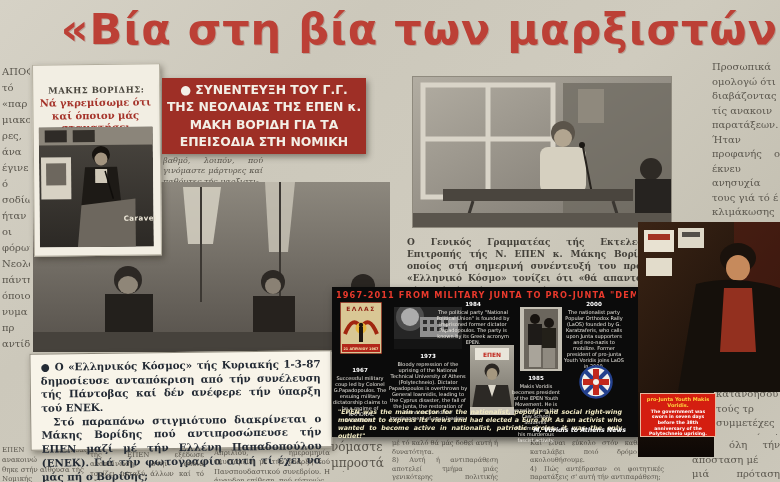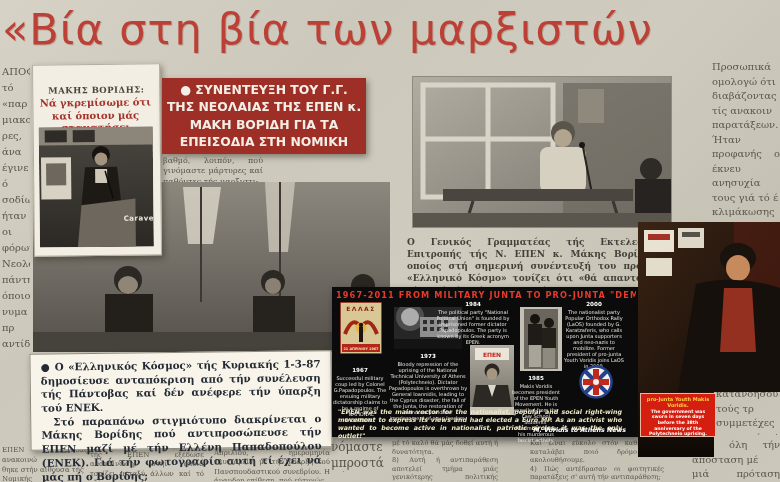--- a/index.html
+++ b/index.html
@@ -5,34 +5,34 @@
   html,body{margin:0;padding:0;background:#444;}
   .stage{position:relative;width:780px;height:482px;overflow:hidden;
          background:linear-gradient(135deg,#d6d2c6 0%,#ccc8bb 30%,#cfcbbe 55%,#c4c0b2 80%,#cbc7ba 100%);
          font-family:"DejaVu Serif",serif;}
   .abs{position:absolute;}
   .news{color:#59554c;text-align:justify;}
   .pre{white-space:pre-line;}
   .clip-shadow{box-shadow:2px 3px 6px rgba(40,35,25,.45);}
 
   .headline{left:2px;top:2px;width:776px;height:56px;
-            font-family:"DejaVu Sans",sans-serif;font-weight:normal;font-size:43px;line-height:54px;
+            font-family:"DejaVu Sans",sans-serif;font-weight:bold;font-size:43px;line-height:54px;
             color:#bc4036;letter-spacing:1px;white-space:nowrap;overflow:hidden;
-            text-shadow:1px 1px 0 rgba(120,40,30,.25);}
+            text-shadow:1px 1px 0 rgba(120,40,30,.25);text-align:right;}
 
   .left-clip{left:33px;top:64px;width:126px;height:190px;background:#f2eee3;
              border:1px solid #b3ae9f;transform:rotate(-.6deg);}
   .left-clip-title{left:0;top:20px;width:100%;text-align:center;font-size:8.5px;font-weight:bold;
                    color:#4a463e;letter-spacing:.5px;}
   .left-clip-slogan{left:6px;top:32px;width:112px;text-align:center;font-size:10px;font-weight:bold;
                     color:#a5332a;line-height:1.25;}
   .banner{left:162px;top:78px;width:204px;height:76px;background:#9e2f26;color:#f3efe6;
           font-family:"DejaVu Sans",sans-serif;font-weight:bold;font-size:12.4px;line-height:1.4;
           text-align:center;padding:3px 4px;box-sizing:border-box;}
-  .subcol{font-size:8px;line-height:1.3;}
+  .subcol{font-size:8px;line-height:1.3;font-style:italic;}
   .caption{left:407px;top:236px;width:266px;font-size:9px;font-weight:bold;color:#44413a;
            line-height:1.35;text-align:justify;}
   .rightcol{font-size:10px;line-height:1.45;color:#5b574e;}
   .whitebox{left:30px;top:352px;width:302px;height:97px;background:#f8f4e9;border:1px solid #8e897c;
             transform:rotate(-.7deg);padding:6px 10px;box-sizing:border-box;
             font-size:10.3px;font-weight:bold;color:#232a34;line-height:1.33;text-align:justify;}
   .whitebox p{margin:0;}
   .whitebox p + p{text-indent:12px;}
 
   .ig{left:332px;top:287px;width:308px;height:150px;background:#0b0b0b;

